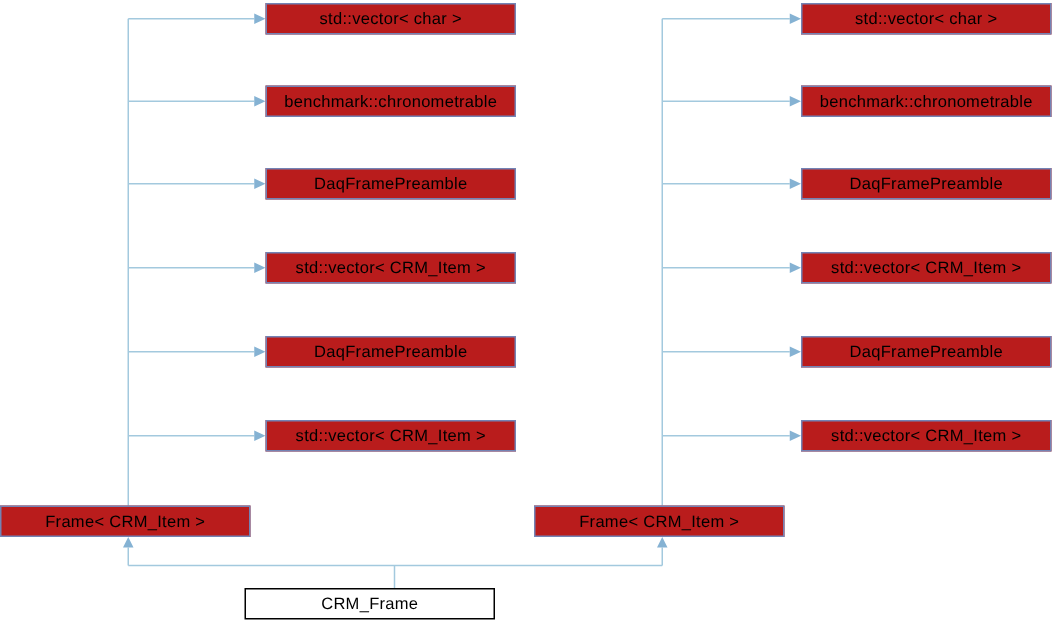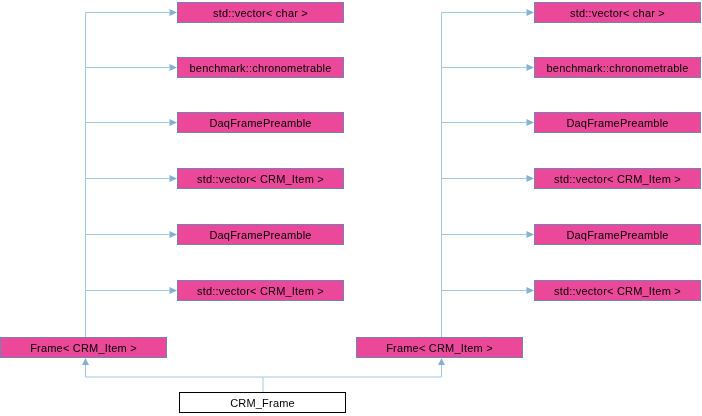--- a/index.html
+++ b/index.html
@@ -15,21 +15,21 @@
     position: absolute;
     left: 0; top: 0;
     width: 702px; height: 416px;
   }
   .node {
     position: absolute;
     width: 167px;
     height: 21px;
     box-sizing: border-box;
     border: 1px solid #7383b5;
-    background: #ec4899;
+    background: #b91c1c;
     display: flex;
     align-items: center;
     justify-content: center;
     font-size: 11px;
     letter-spacing: 0.2px;
     color: #000000;
     white-space: nowrap;
     cursor: pointer;
   }
   .node.main {
@@ -84,14 +84,14 @@
     <div class="node" style="left: 177px; top: 224px;">DaqFramePreamble</div>
     <div class="node" style="left: 177px; top: 280px;">std::vector&lt; CRM_Item &gt;</div>
     <div class="node" style="left: 534px; top: 2px;">std::vector&lt; char &gt;</div>
     <div class="node" style="left: 534px; top: 57px;">benchmark::chronometrable</div>
     <div class="node" style="left: 534px; top: 112px;">DaqFramePreamble</div>
     <div class="node" style="left: 534px; top: 168px;">std::vector&lt; CRM_Item &gt;</div>
     <div class="node" style="left: 534px; top: 224px;">DaqFramePreamble</div>
     <div class="node" style="left: 534px; top: 280px;">std::vector&lt; CRM_Item &gt;</div>
     <div class="node" style="left: 0px; top: 337px;">Frame&lt; CRM_Item &gt;</div>
     <div class="node" style="left: 356px; top: 337px;">Frame&lt; CRM_Item &gt;</div>
-    <div class="node main" style="left: 179px; top: 392px;">CRM_Frame</div>
+    <div class="node main" style="left: 163px; top: 392px;">CRM_Frame</div>
   </div>
 
 </body></html>

